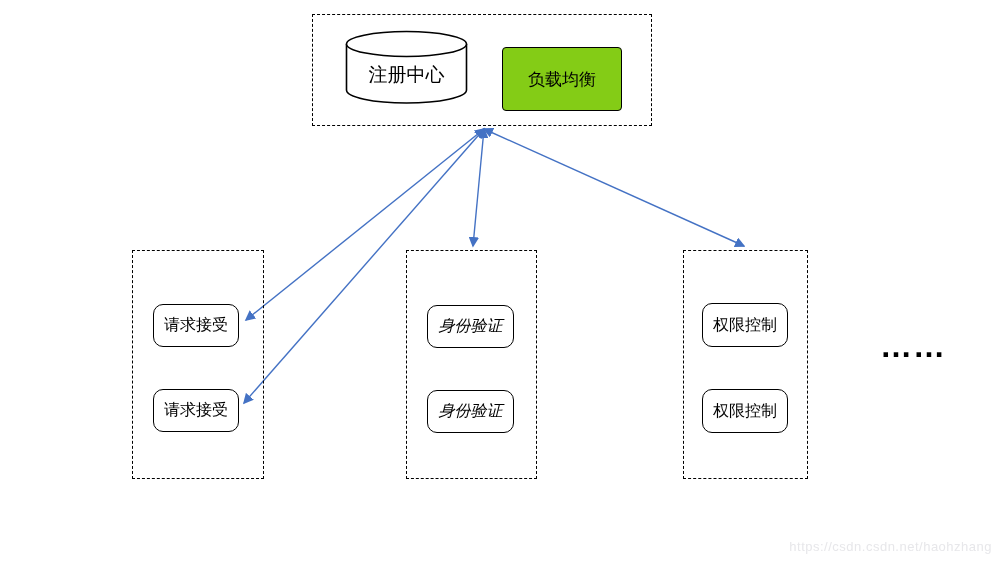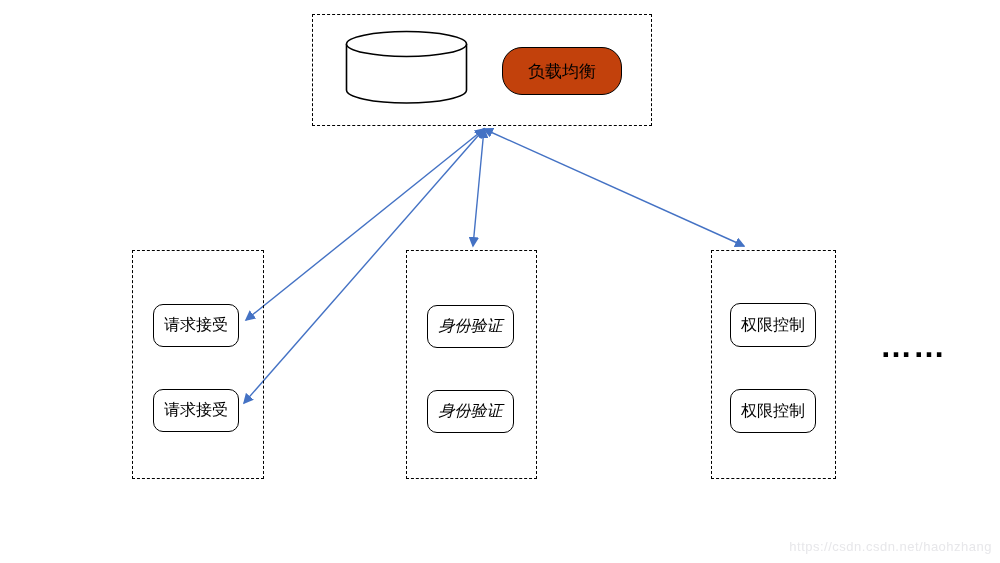--- a/index.html
+++ b/index.html
@@ -30,24 +30,24 @@
     display: flex;
     align-items: center;
     justify-content: center;
     font-size: 16px;
     color: #000000;
     white-space: nowrap;
   }
   .lb-box {
     position: absolute;
     left: 502px; top: 47px;
-    width: 120px; height: 48px;
+    width: 120px; height: 64px;
     border: 1.5px solid #000000;
-    border-radius: 20px;
-    background: #c2410c;
+    border-radius: 4px;
+    background: #84cc16;
     box-sizing: border-box;
     display: flex;
     align-items: center;
     justify-content: center;
     font-size: 17px;
     color: #000000;
   }
   .cylinder-svg {
     position: absolute;
     left: 345px; top: 30px;
@@ -79,21 +79,21 @@
   .watermark {
     position: absolute;
     right: 8px; bottom: 9px;
     font-size: 13px;
     color: #e7e7ea;
     letter-spacing: 0.5px;
   }
   
   .group-left   { left: 132px; top: 250px; width: 132px; height: 229px; }
   .group-middle { left: 406px; top: 250px; width: 131px; height: 229px; font-style: italic; }
-  .group-right  { left: 683px; top: 250px; width: 125px; height: 229px; margin-left: 28px; }
+  .group-right  { left: 683px; top: 250px; width: 125px; height: 229px; }
 
   .group-left  .n1 { left: 20px; top: 53px;  width: 86px; height: 43px; }
   .group-left  .n2 { left: 20px; top: 138px; width: 86px; height: 43px; }
   .group-middle .n1 { left: 20px; top: 54px;  width: 87px; height: 43px; }
   .group-middle .n2 { left: 20px; top: 139px; width: 87px; height: 43px; }
   .group-right .n1 { left: 18px; top: 52px;  width: 86px; height: 44px; }
   .group-right .n2 { left: 18px; top: 138px; width: 86px; height: 44px; }
 
   .top-box { left: 312px; top: 14px; width: 340px; height: 112px; }
 </style>
@@ -101,20 +101,21 @@
 <body>
 
 <div class="stage">
 
   <div class="dashed-box top-box"></div>
 
   <svg class="cylinder-svg" viewBox="0 0 123 75">
     <path d="M1.5,14 V60 a60,13 0 0 0 120,0 V14" fill="#ffffff" stroke="#000000" stroke-width="1.6"></path>
     <ellipse cx="61.5" cy="14" rx="60" ry="12.5" fill="#ffffff" stroke="#000000" stroke-width="1.6"></ellipse>
   </svg>
+  <div class="cylinder-label">注册中心</div>
 
   <div class="lb-box">
     <span>负载均衡</span>
   </div>
 
   <svg class="arrows-svg">
     <defs>
       <marker id="ah" viewBox="0 0 10 10" refX="8.5" refY="5" markerWidth="7.5" markerHeight="7.5" orient="auto-start-reverse">
         <polygon points="0,0 10,5 0,10" fill="#4472c4"></polygon>
       </marker>

